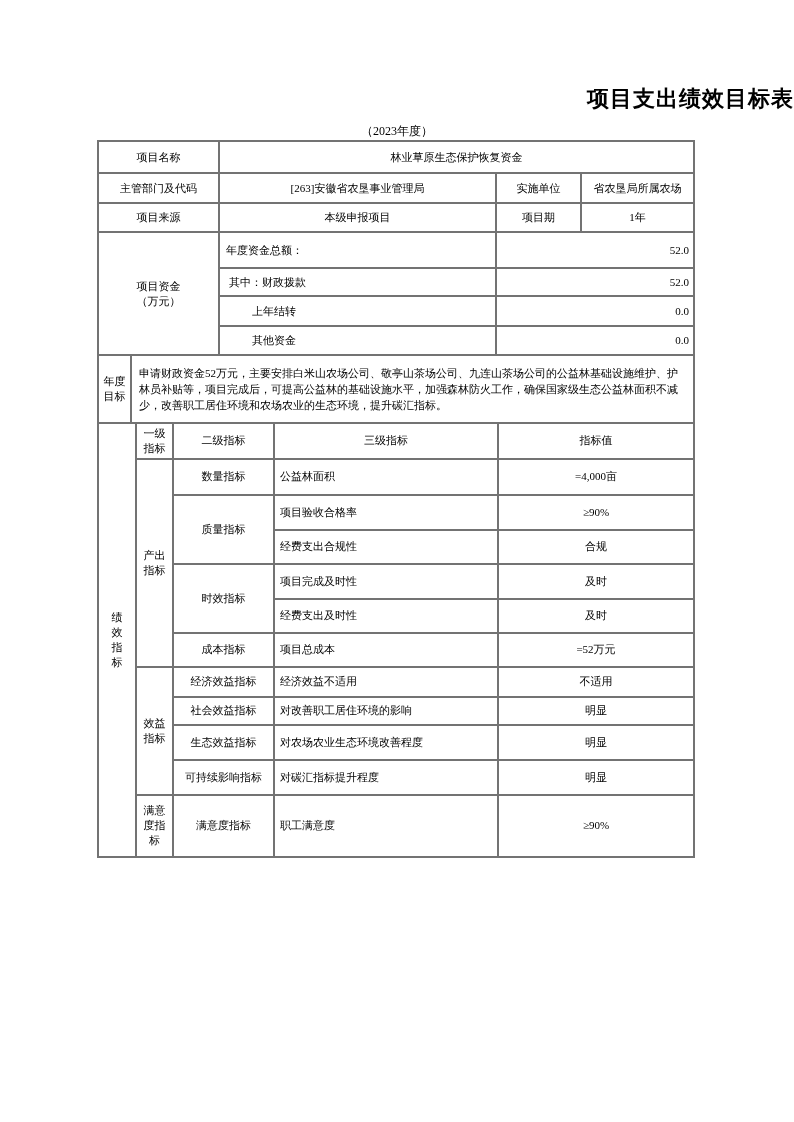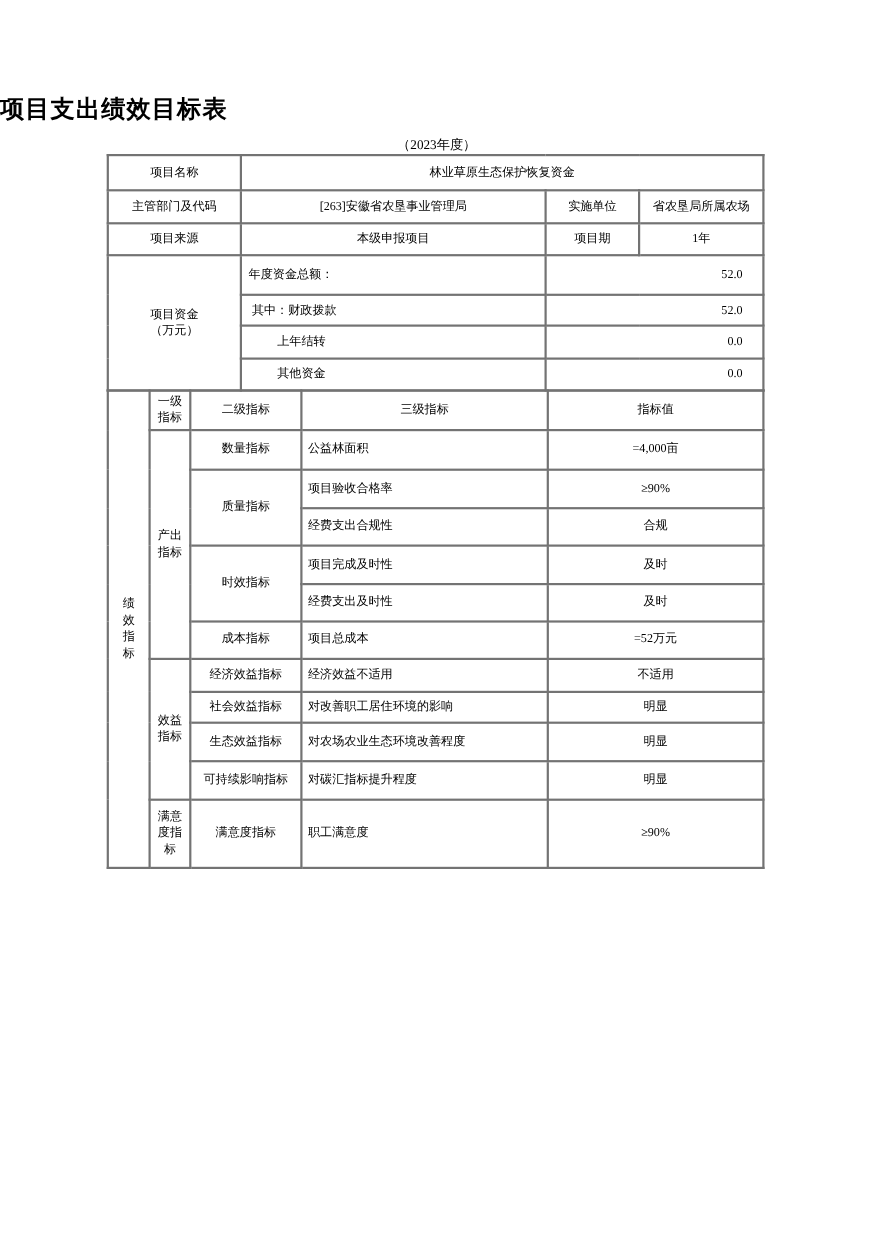--- a/index.html
+++ b/index.html
@@ -11,21 +11,21 @@
     position: relative;
     font-family: "Liberation Serif", serif;
     color: #000000;
     -webkit-font-smoothing: antialiased;
   }
   .page-title {
     position: absolute;
     top: 84px;
     left: 0;
     width: 794px;
-    text-align: left;
+    text-align: right;
     font-size: 22px;
     font-weight: bold;
     letter-spacing: 1px;
   }
   .page-subtitle {
     position: absolute;
     top: 123px;
     left: 0;
     width: 794px;
     text-align: center;
@@ -46,21 +46,21 @@
   td {
     border: 2px solid #737373;
     font-size: 11px;
     text-align: center;
     vertical-align: middle;
     padding: 1px 2px;
     overflow: hidden;
     line-height: 1.35;
   }
   td.left   { text-align: left; }
-  td.right  { text-align: right; padding-right: 18px; }
+  td.right  { text-align: right; padding-right: 4px; }
   .wrap2 {            
     display: inline-block;
     width: 24px;
     word-break: break-all;
     line-height: 1.35;
   }
   .vertchars {        
     display: inline-block;
     width: 13px;
     word-break: break-all;
@@ -124,20 +124,34 @@
       <td class="left fund-l3">上年结转</td>
       <td colspan="2" class="right">0.0</td>
     </tr>
     <tr style="height:29px">
       <td class="left fund-l3">其他资金</td>
       <td colspan="2" class="right">0.0</td>
     </tr>
   </tbody>
     </table>
 
+  <table>
+    <colgroup>
+      <col style="width:33px">
+        <col style="width:563px">
+    </colgroup>
+    <tbody>
+        <tr style="height:68px">
+      <td style="padding:0">
+        <span class="wrap2">年度目标</span>
+      </td>
+      <td class="left goal-text">申请财政资金52万元，主要安排白米山农场公司、敬亭山茶场公司、九连山茶场公司的公益林基础设施维护、护林员补贴等，项目完成后，可提高公益林的基础设施水平，加强森林防火工作，确保国家级生态公益林面积不减少，改善职工居住环境和农场农业的生态环境，提升碳汇指标。</td>
+    </tr>
+  </tbody>
+    </table>
 
   <table>
     <colgroup>
       <col style="width:38px">
         <col style="width:37px">
         <col style="width:101px">
         <col style="width:224px">
         <col style="width:196px">
     </colgroup>
     <tbody>

